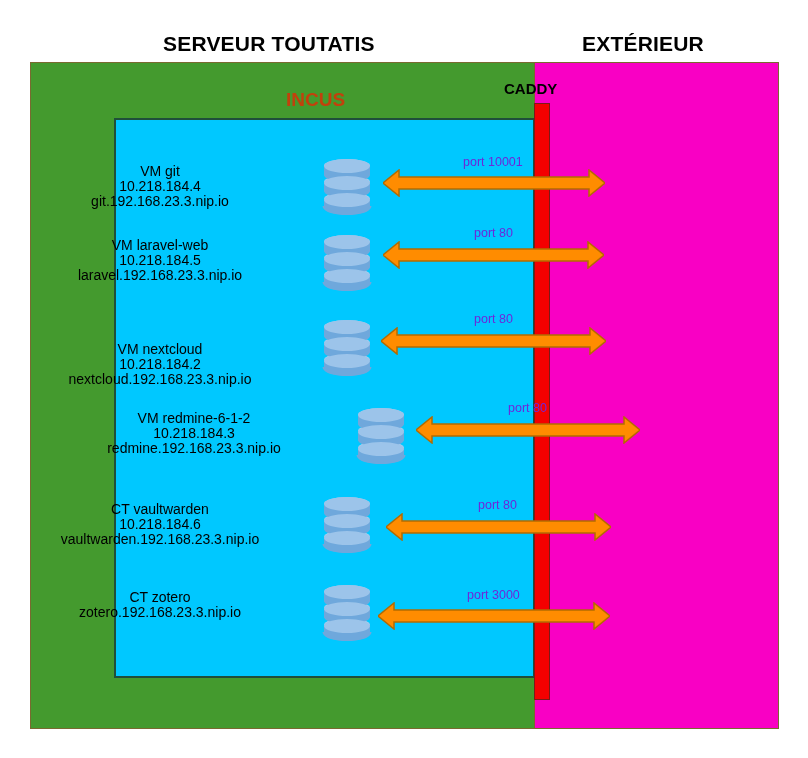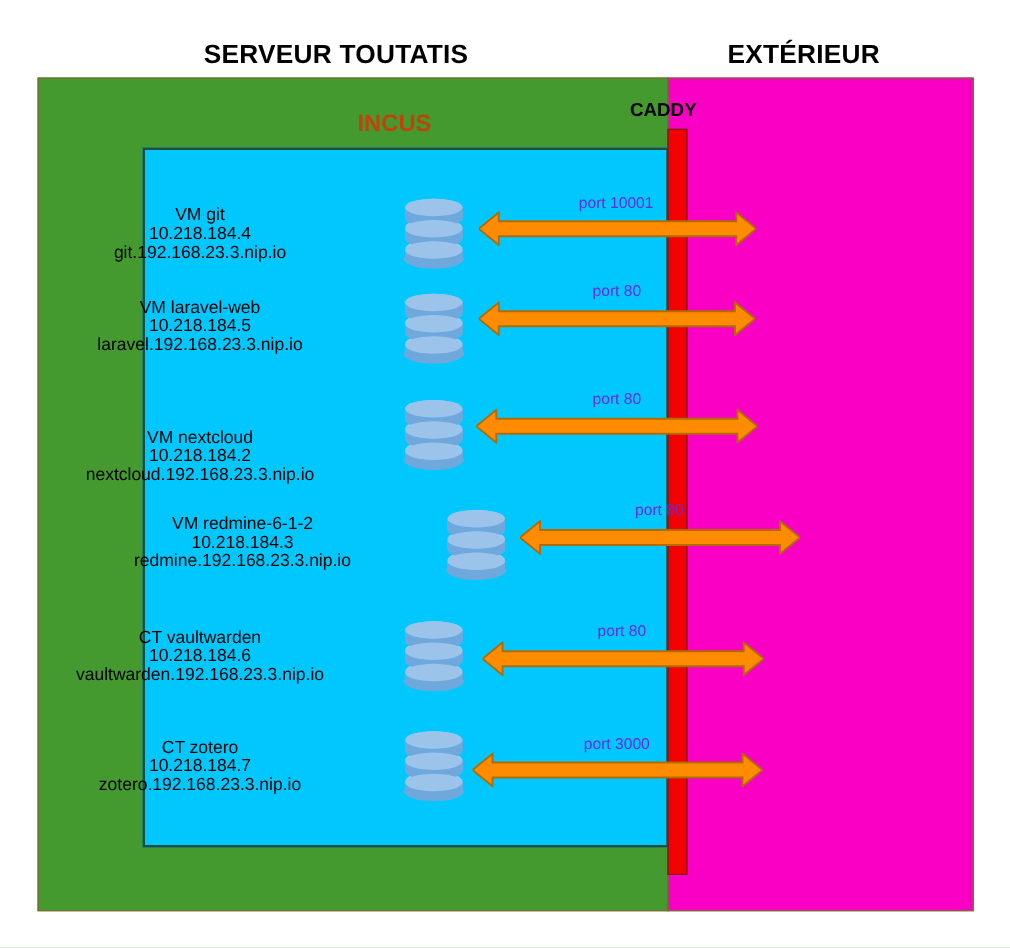--- a/index.html
+++ b/index.html
@@ -338,21 +338,20 @@
         <div class="arrow-wrap" style="left: 386px; top: 513px; width: 225px;">
           <svg viewBox="0 0 225 28" width="225" height="28" xmlns="http://www.w3.org/2000/svg">
             <polygon points="0,14 16,1 16,8 209,8 209,1 225,14 209,27 209,20 16,20 16,27" fill="#ff8c00" stroke="#b36b00" stroke-width="1.5" stroke-linejoin="miter"></polygon>
           </svg>
         </div>
         <div class="port-label" style="left: 478px; top: 498px;">port 80</div>
       </div>
       <div class="service-row" style="top: 0px;">
         <div class="svc-text" style="top: 590px; text-align: center;">
           <span class="l1">CT zotero</span>
-          <span class="l2">10.218.184.7</span>
           <span class="l3">zotero.192.168.23.3.nip.io</span>
         </div>
         <div class="db-icon" style="top: 583px;">
           <svg viewBox="0 0 54 62" xmlns="http://www.w3.org/2000/svg">
             <g>
               <path d="M4 42 v8 a23 7 0 0 0 46 0 v-8 z" fill="#7fb3e3"></path>
               <ellipse cx="27" cy="42" rx="23" ry="7" fill="#a9ccee"></ellipse>
               <path d="M4 25 v8 a23 7 0 0 0 46 0 v-8 z" fill="#7fb3e3"></path>
               <ellipse cx="27" cy="25" rx="23" ry="7" fill="#a9ccee"></ellipse>
               <path d="M4 9 v8 a23 7 0 0 0 46 0 v-8 z" fill="#7fb3e3"></path>

